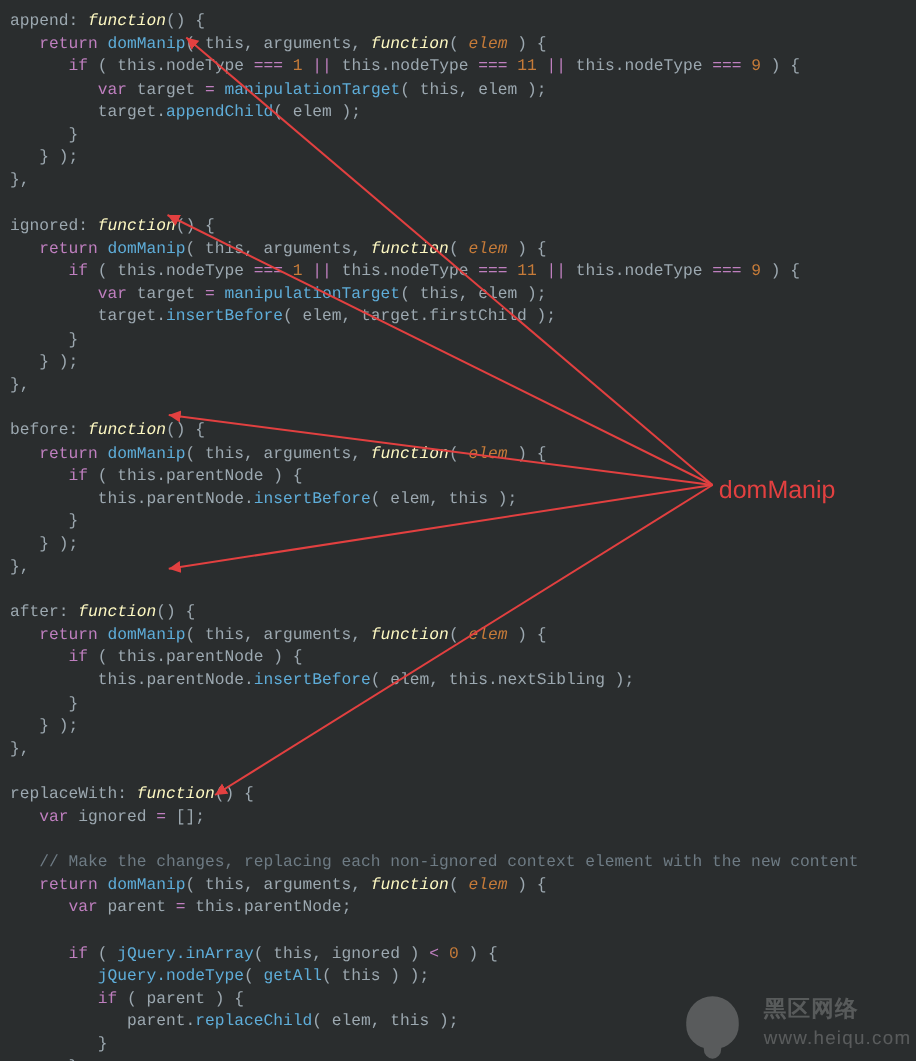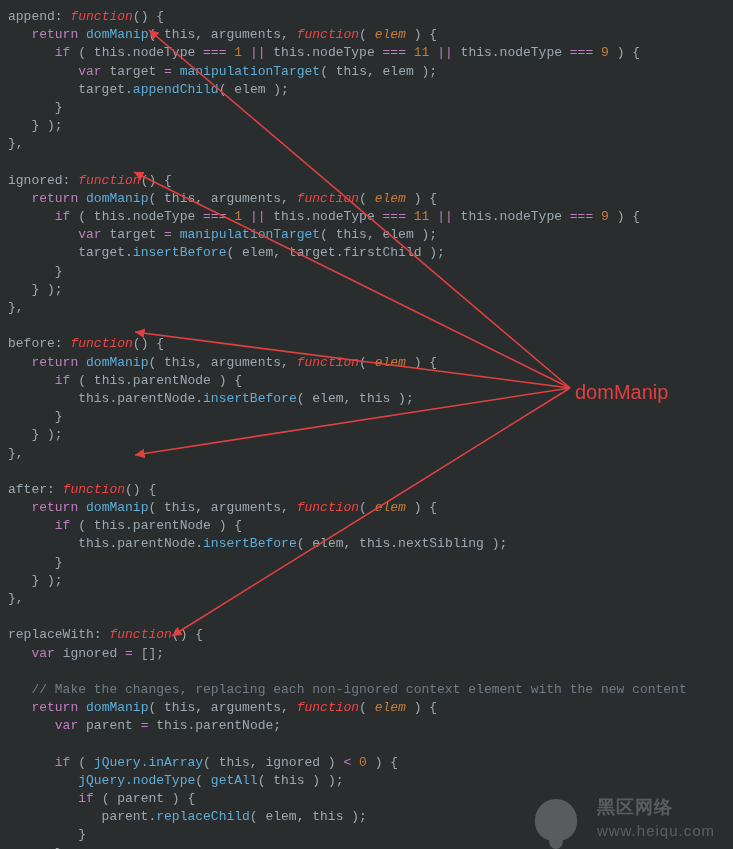--- a/index.html
+++ b/index.html
@@ -15,21 +15,21 @@
     box-sizing: border-box;
     position: relative;
     overflow: hidden;
   }
   pre {
     margin: 0;
     white-space: pre;
     font-family: inherit;
   }
   .kw   { color: #bf7fbf; }     
-  .fn   { color: #ef4444; font-style: italic; margin-top: 38px; } 
+  .fn   { color: #fef9c3; font-style: italic; margin-top: 38px; } 
   .call { color: #5eadd9; }     
   .op   { color: #bf7fbf; }     
   .num  { color: #c67b39; }     
   .pl   { color: #9ca8b0; margin-top: 26px; }
   .arg  { color: #c67b39; font-style: italic; margin-top: 16px; } 
   .cmt  { color: #6e7b84; }
   .method { color: #5eadd9; }
   
   .annotation-label {
     position: absolute;
@@ -38,25 +38,25 @@
     font-family: Arial, sans-serif;
     font-weight: normal;
   }
   svg.arrows {
     position: absolute;
     top: 0; left: 0;
     pointer-events: none;
   }
   .watermark {
     position: absolute;
-    right: 18px;
+    right: 4px;
     bottom: 8px;
     opacity: 0.22;
     display: flex;
-    align-items: flex-end;
+    align-items: center;
     gap: 20px;
   }
   .watermark .mushroom {
     width: 42px; height: 42px;
     background: #ffffff;
     border-radius: 50% 50% 45% 45%;
     position: relative;
   }
   .watermark .mushroom::after{
     content:"";

